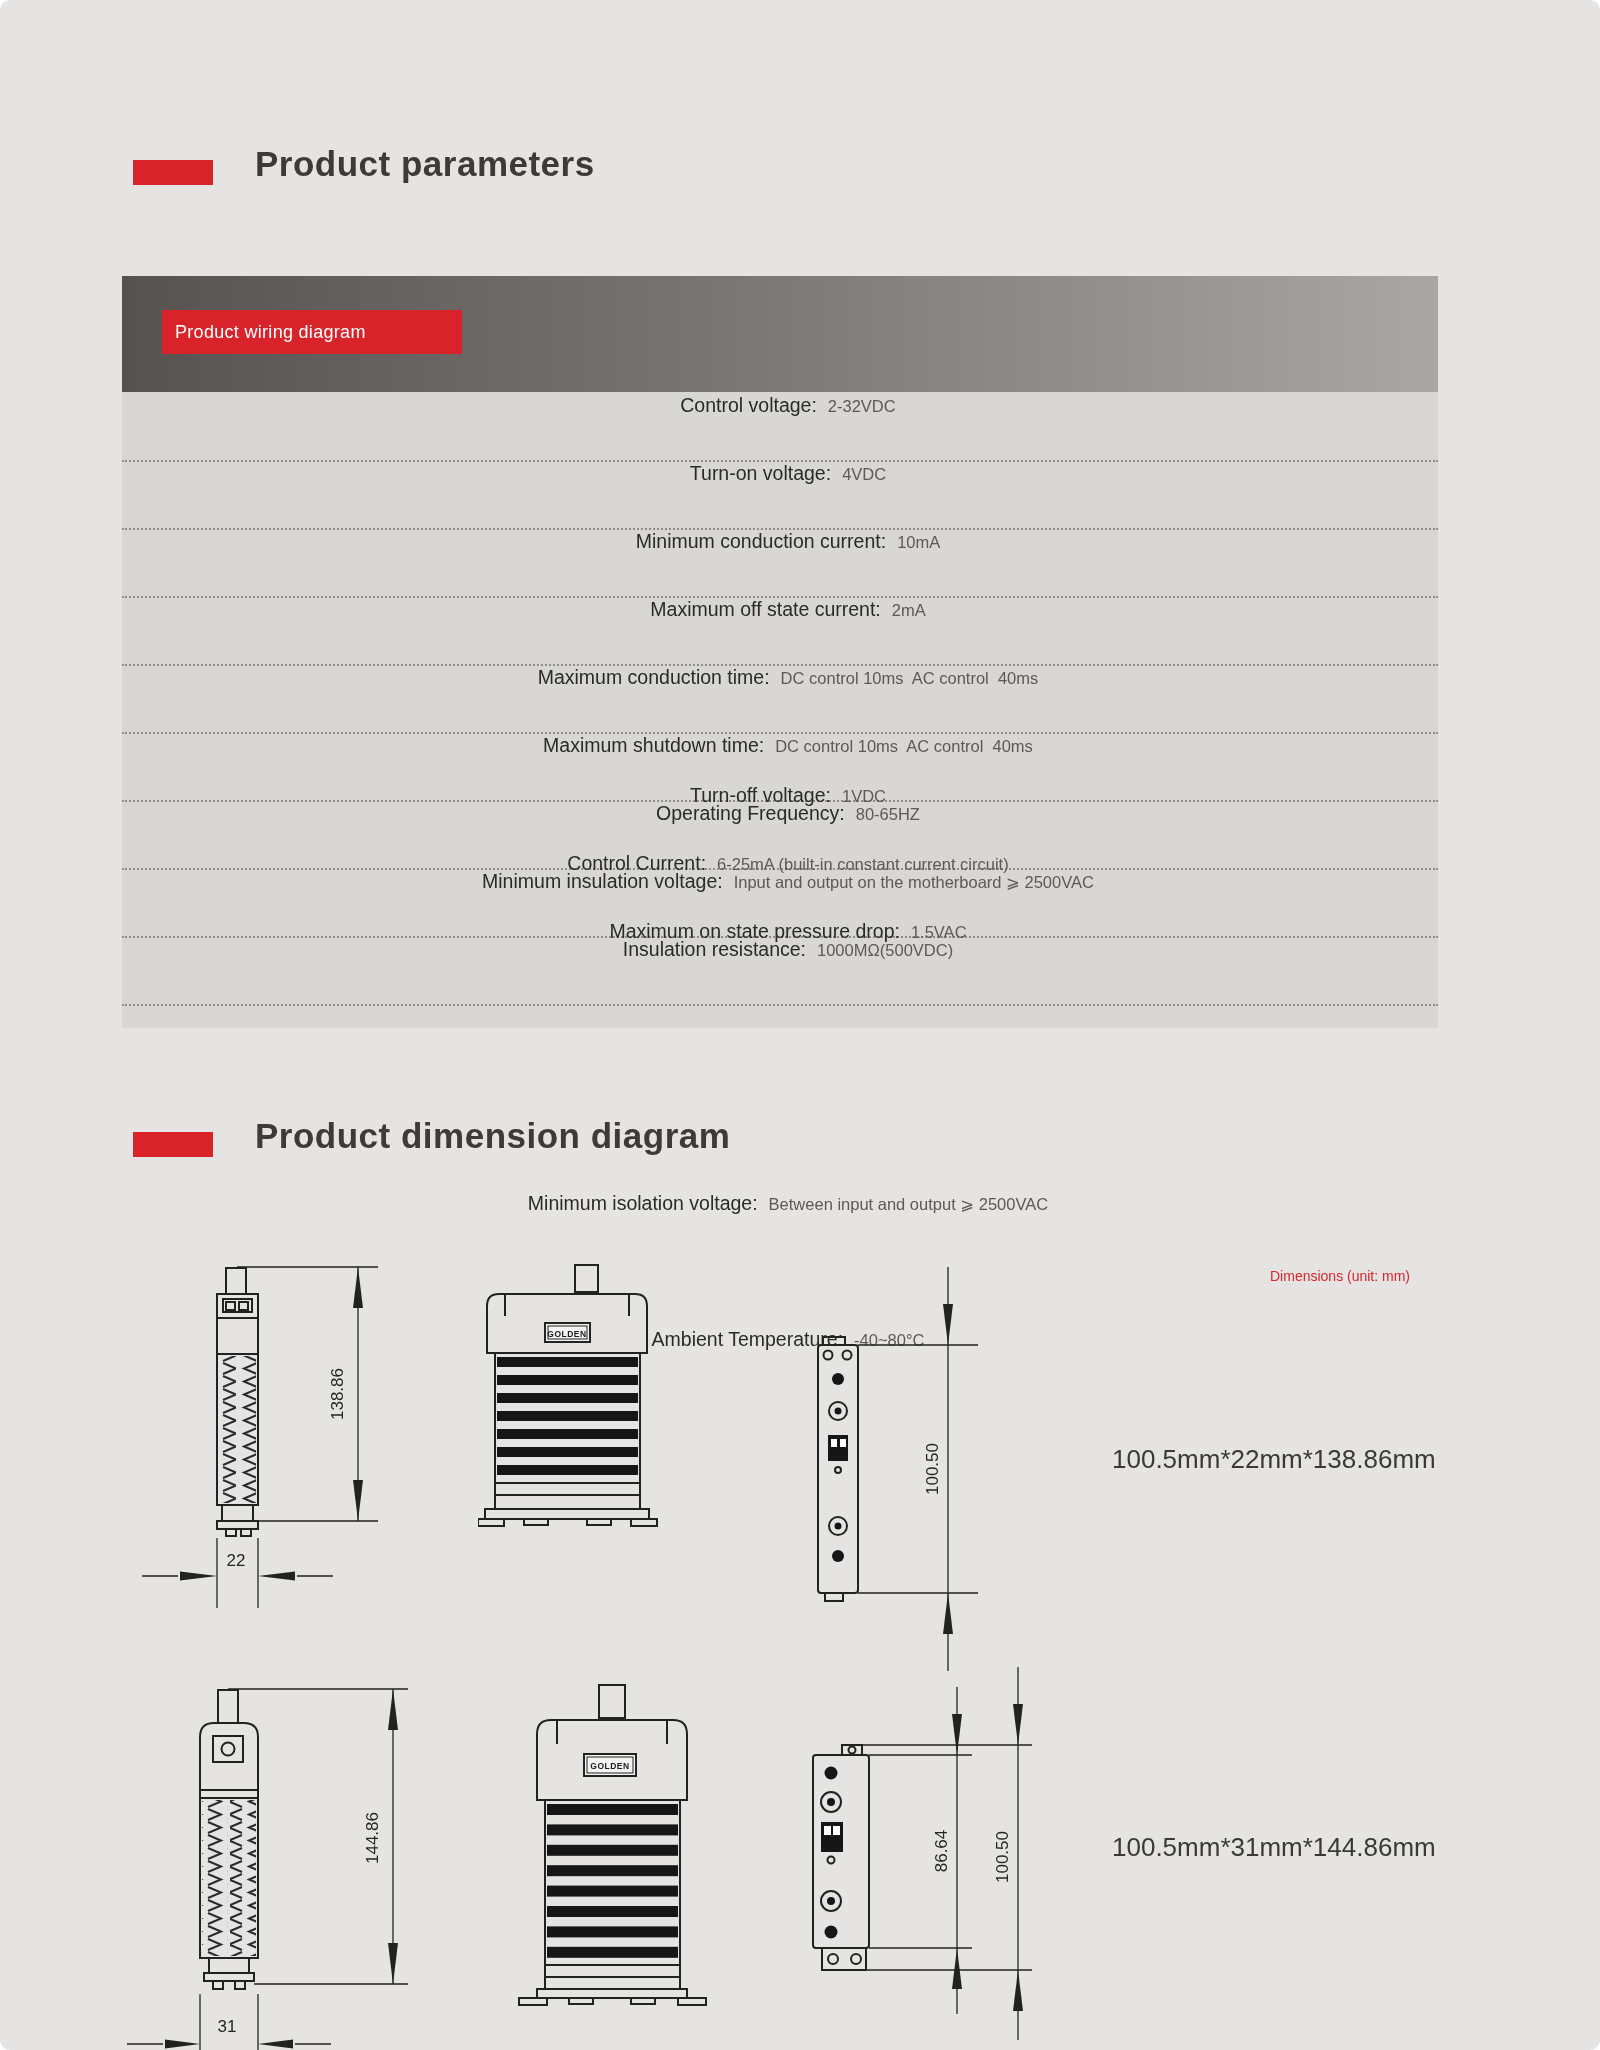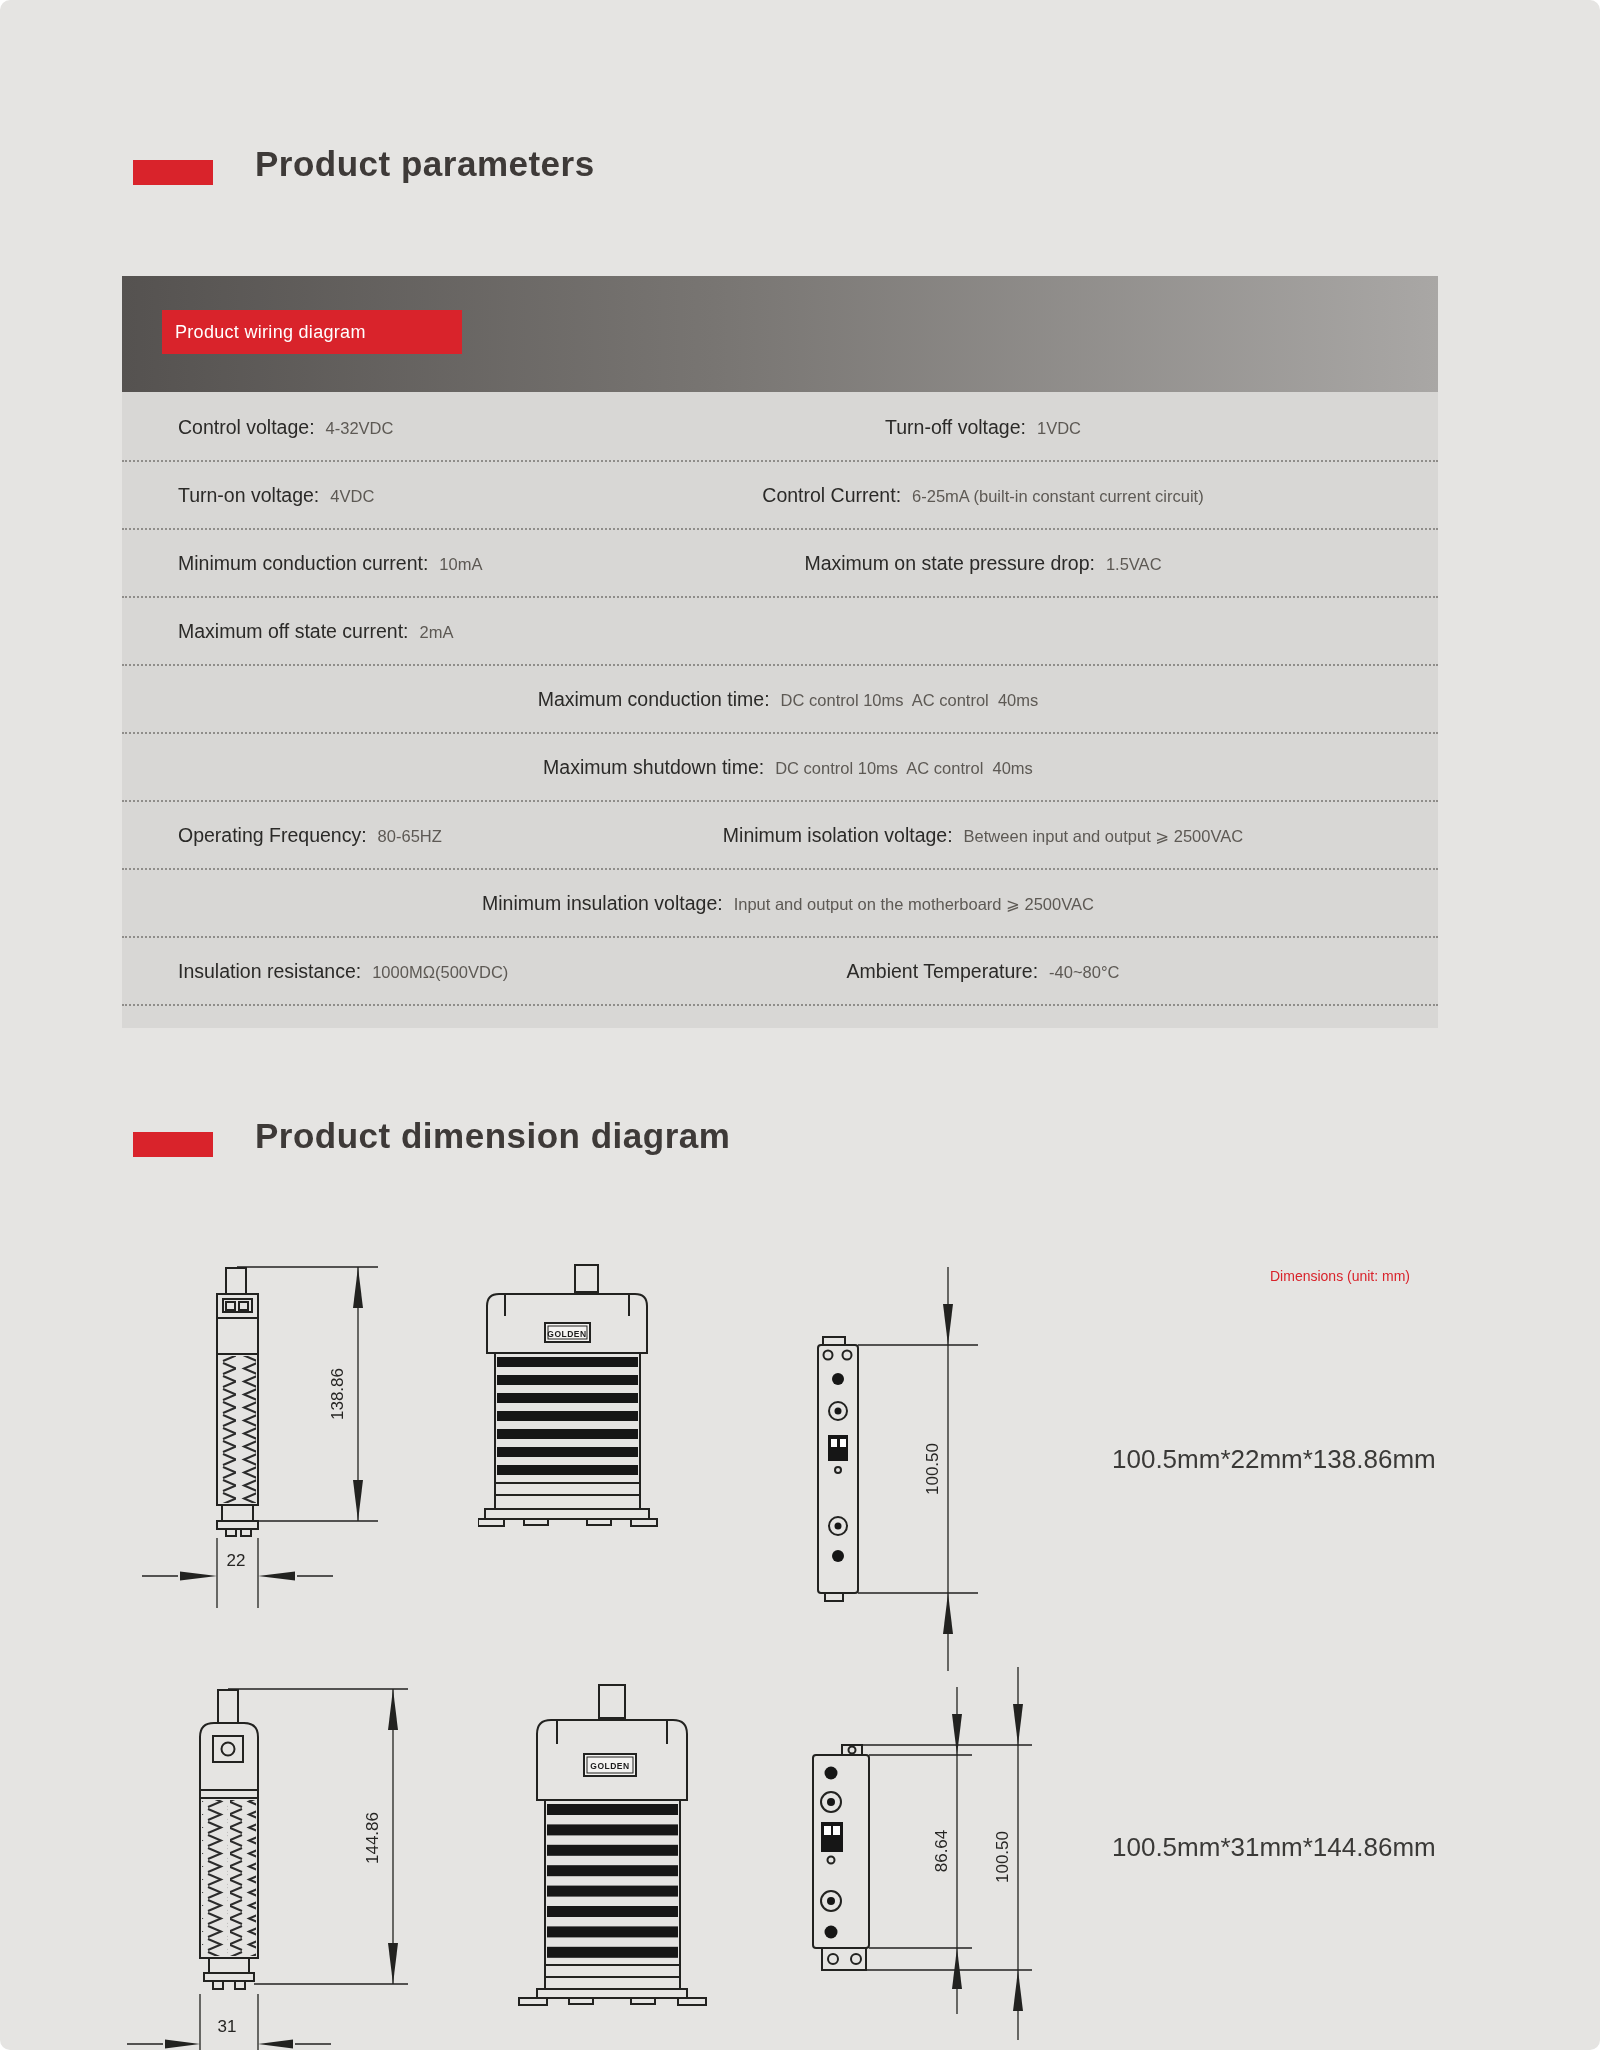--- a/index.html
+++ b/index.html
@@ -12,21 +12,21 @@
   .section-title{position:absolute;font-size:35px;font-weight:bold;color:#3e3a38;letter-spacing:0.5px;white-space:nowrap;}
 
   
   .wiring-table{position:absolute;left:122px;top:276px;width:1316px;height:752px;background:#d8d7d5;}
   .table-band{position:relative;width:100%;height:116px;background:linear-gradient(90deg,#555250 0%,#787572 45%,#a9a7a5 100%);}
   .wiring-label{
     position:absolute;left:40px;top:34px;width:300px;height:44px;line-height:44px;
     background:#d9232b;color:#ffffff;font-size:18px;padding-left:13px;box-sizing:border-box;letter-spacing:0.3px;
   }
   .table-body{padding:2px 0 0 0;}
-  .param-row{display:flex;align-items:center;height:66px;border-bottom:2px dotted #8f8d8a;margin:0;padding:0 40px 0 56px;}
+  .param-row{display:flex;align-items:center;height:66px;border-bottom:2px dotted #8f8d8a;margin:0;padding:0 40px 0 56px;flex-direction:column;}
   .param-cell{display:flex;align-items:baseline;gap:11px;min-width:0;}
   .c-left{flex:0 0 390px;}
   .c-wide{flex:1 1 auto;justify-content:center;}
   .param-label{font-size:19.5px;color:#2b2a28;white-space:nowrap;}
   .param-value{font-size:16.5px;color:#5d5954;white-space:pre-wrap;}
 
   
   .unit-note{position:absolute;left:1270px;top:1268px;font-size:14px;color:#d9232b;white-space:nowrap;}
   .size-text{position:absolute;font-size:26px;color:#3a3937;white-space:nowrap;}
   .size-text-1{left:1112px;top:1444px;}
@@ -61,21 +61,21 @@
 
   <div class="wiring-table">
     <div class="table-band">
       <div class="wiring-label">Product wiring diagram</div>
     </div>
     <div class="table-body">
 
       <div class="param-row">
         <div class="param-cell c-left">
           <span class="param-label">Control voltage:</span>
-          <span class="param-value">4-32VDC</span>
+          <span class="param-value">2-32VDC</span>
         </div>
         <div class="param-cell c-wide">
           <span class="param-label">Turn-off voltage:</span>
           <span class="param-value">1VDC</span>
         </div>
       </div>
 
       <div class="param-row">
         <div class="param-cell c-left">
           <span class="param-label">Turn-on voltage:</span>

